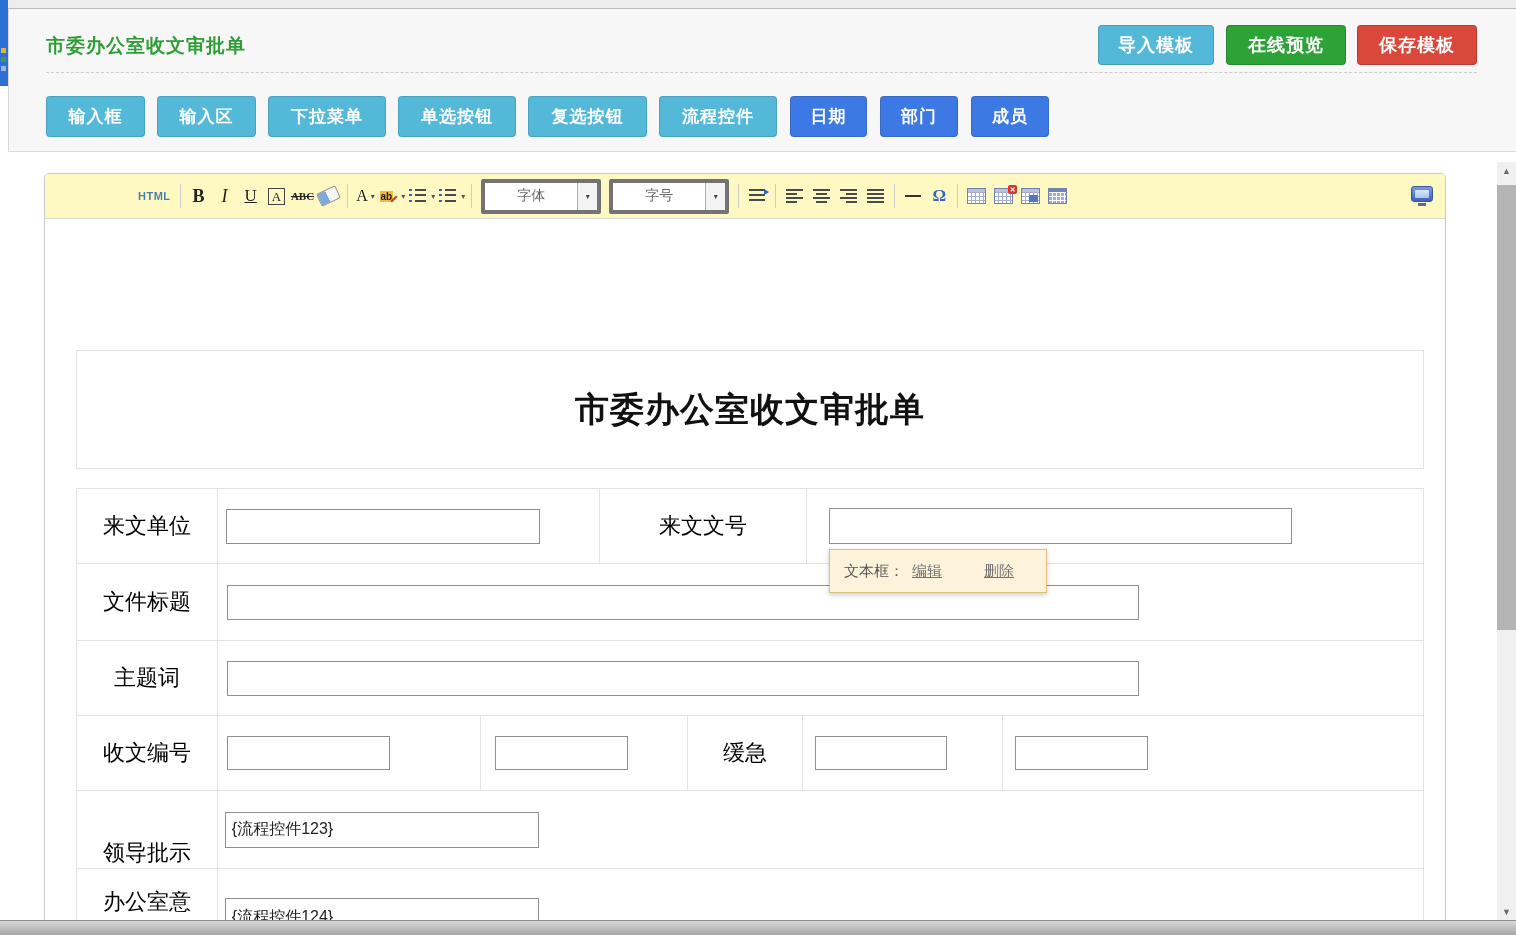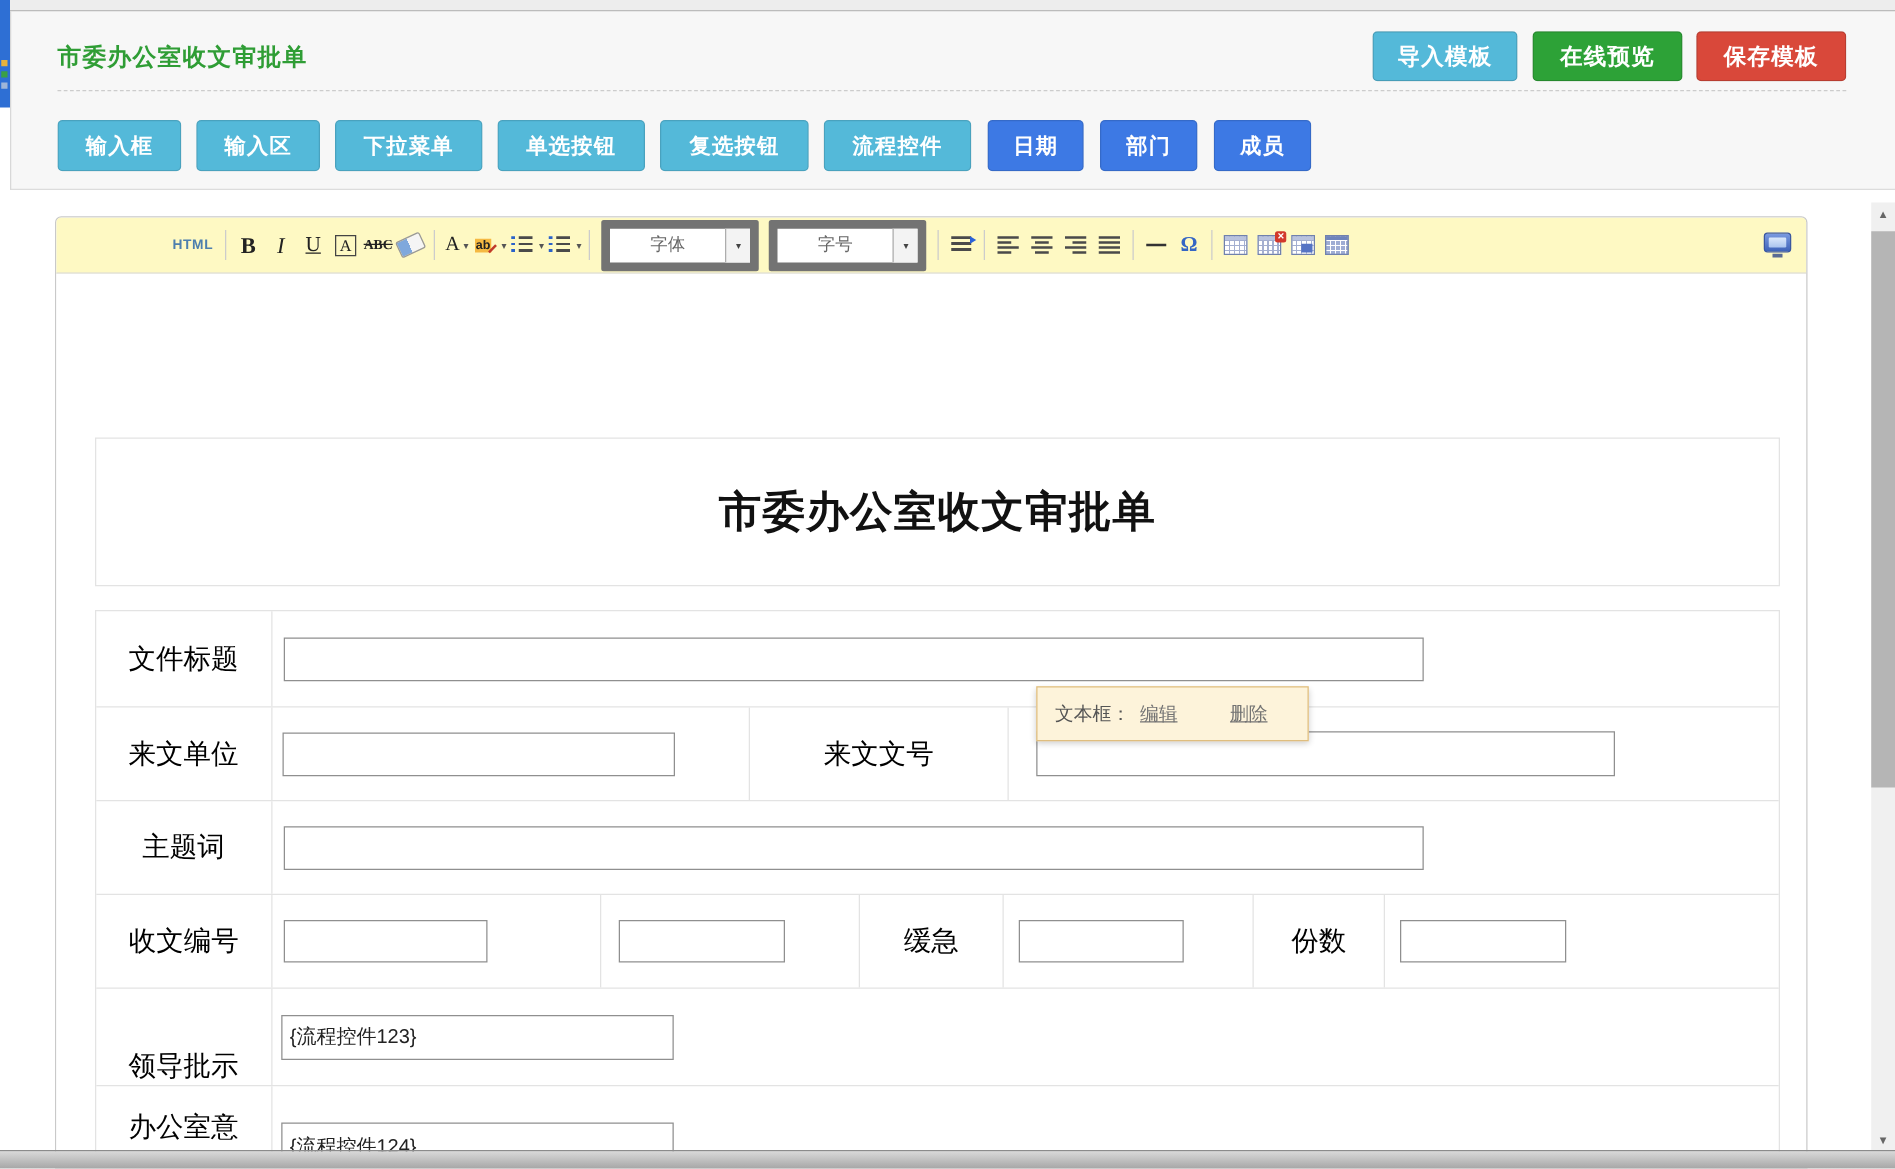--- a/index.html
+++ b/index.html
@@ -32,21 +32,21 @@
   .g-under{text-decoration:underline;font-size:17px;}
   .g-box{font-size:13px;border:1px solid #444;line-height:1;padding:1px 3px;}
   .g-strike{font-size:11px;font-weight:bold;text-decoration:line-through;}
   .eraser{width:19px;height:12px;transform:rotate(-25deg);border:1px solid #999;border-radius:2px;background:linear-gradient(90deg,#7fa8dc 0 45%,#f5f5f5 45%);}
   .caret{font-size:8px;color:#555;margin-left:3px;font-family:"Liberation Sans",sans-serif;}
   .hl-ab{background:#f5b942;font:bold 10px "Liberation Sans",sans-serif;padding:0 1px;color:#222;}
   .hl-pen{width:8px;height:2px;background:#c0392b;transform:rotate(-45deg);margin-left:-3px;margin-top:6px;}
   .lst{display:flex;align-items:center;margin:0 2px;}
   .lst .bul{width:3px;height:14px;background:repeating-linear-gradient(to bottom,#2a62c9 0 2px,transparent 2px 5.3px);}
   .lst .lines{width:11px;height:14px;margin-left:3px;background:repeating-linear-gradient(to bottom,#4a4a4a 0 2px,transparent 2px 5.3px);}
-  .sel{width:112px;height:27px;background:#fff;border:7px solid #737373;border-radius:2px;display:flex;align-items:stretch;margin:0 4px;flex:none;cursor:pointer;}
+  .sel{width:112px;height:27px;background:#fff;border:4px solid #737373;border-radius:2px;display:flex;align-items:stretch;margin:0 4px;flex:none;cursor:pointer;}
   .sel-label{flex:1;display:flex;align-items:center;justify-content:center;color:#666;font-size:14px;}
   .sel-btn{width:19px;border-left:1px solid #adadad;background:#f3f3f3;display:flex;align-items:center;justify-content:center;font-size:8px;color:#444;}
   .ind{position:relative;width:16px;height:14px;background:repeating-linear-gradient(to bottom,#4a4a4a 0 2px,transparent 2px 4.8px);}
   .ind-arr{position:absolute;right:-4px;top:0;width:0;height:0;border-left:5px solid #2a62d9;border-top:3px solid transparent;border-bottom:3px solid transparent;}
   .al{width:17px;height:14px;margin:0 4px;background-repeat:no-repeat;background-image:linear-gradient(#4a4a4a,#4a4a4a),linear-gradient(#4a4a4a,#4a4a4a),linear-gradient(#4a4a4a,#4a4a4a),linear-gradient(#4a4a4a,#4a4a4a);}
   .al-left{background-size:17px 2px,11px 2px,17px 2px,11px 2px;background-position:0 0,0 4px,0 8px,0 12px;}
   .al-center{background-size:17px 2px,11px 2px,17px 2px,11px 2px;background-position:0 0,3px 4px,0 8px,3px 12px;}
   .al-right{background-size:17px 2px,11px 2px,17px 2px,11px 2px;background-position:0 0,6px 4px,0 8px,6px 12px;}
   .al-just{background-size:17px 2px,17px 2px,17px 2px,17px 2px;background-position:0 0,0 4px,0 8px,0 12px;}
   .g-hr{width:16px;height:2px;background:#333;}
@@ -207,46 +207,46 @@
           </span>
         <span class="mon-stand"></span>
       </span>
     </div>
 
     <div class="doc">
       <div class="tbox">市委办公室收文审批单</div>
 
       <div class="ftable">
 
+        <div class="frow" style="height:74px;">
+          <div class="fcell" style="width:141px;">
+              <span class="flabel">来文单位</span>
+            </div>
+          <div class="fcell inputc" style="width:383px;">
+            <input class="inp" style="margin-left: 8px; width: 314px;">
+          </div>
+          <div class="fcell" style="width:207px;">
+              <span class="flabel">来文文号</span>
+            </div>
+          <div class="fcell inputc" style="width:617px;">
+            <input class="inp" style="margin-left: 22px; width: 463px; height: 36px;">
+          </div>
+        </div>
+
         <div class="frow" style="height:76px;">
           <div class="fcell" style="width:141px;">
               <span class="flabel">文件标题</span>
             </div>
           <div class="fcell inputc" style="width:1207px;">
             <input class="inp" style="margin-left: 9px; width: 912px;">
           </div>
         </div>
 
         <div class="frow" style="height:74px;">
           <div class="fcell" style="width:141px;">
-              <span class="flabel">来文单位</span>
-            </div>
-          <div class="fcell inputc" style="width:383px;">
-            <input class="inp" style="margin-left: 8px; width: 314px;">
-          </div>
-          <div class="fcell" style="width:207px;">
-              <span class="flabel">来文文号</span>
-            </div>
-          <div class="fcell inputc" style="width:617px;">
-            <input class="inp" style="margin-left: 22px; width: 463px; height: 36px;">
-          </div>
-        </div>
-
-        <div class="frow" style="height:74px;">
-          <div class="fcell" style="width:141px;">
               <span class="flabel">主题词</span>
             </div>
           <div class="fcell inputc" style="width:1207px;">
             <input class="inp" style="margin-left: 9px; width: 912px;">
           </div>
         </div>
 
         <div class="frow" style="height:74px;">
           <div class="fcell" style="width:141px;">
               <span class="flabel">收文编号</span>
@@ -256,23 +256,20 @@
           </div>
           <div class="fcell inputc" style="width:207px;">
             <input class="inp" style="margin-left: 14px; width: 133px; height: 34px;">
           </div>
           <div class="fcell" style="width:115px;align-items:center;">
               <span class="flabel">缓急</span>
             </div>
           <div class="fcell inputc" style="width:200px;">
             <input class="inp" style="margin-left: 12px; width: 132px; height: 34px;">
           </div>
-          <div class="fcell" style="width:105px;">
-              <span class="flabel">份数</span>
-            </div>
           <div class="fcell inputc" style="width:197px;">
             <input class="inp" style="margin-left: 12px; width: 133px; height: 34px;">
           </div>
         </div>
 
         <div class="frow" style="height:77px;">
           <div class="fcell" style="width:141px;align-items:flex-end;">
               <span class="flabel">领导批示</span>
             </div>
           <div class="fcell inputc" style="width:1207px;">

